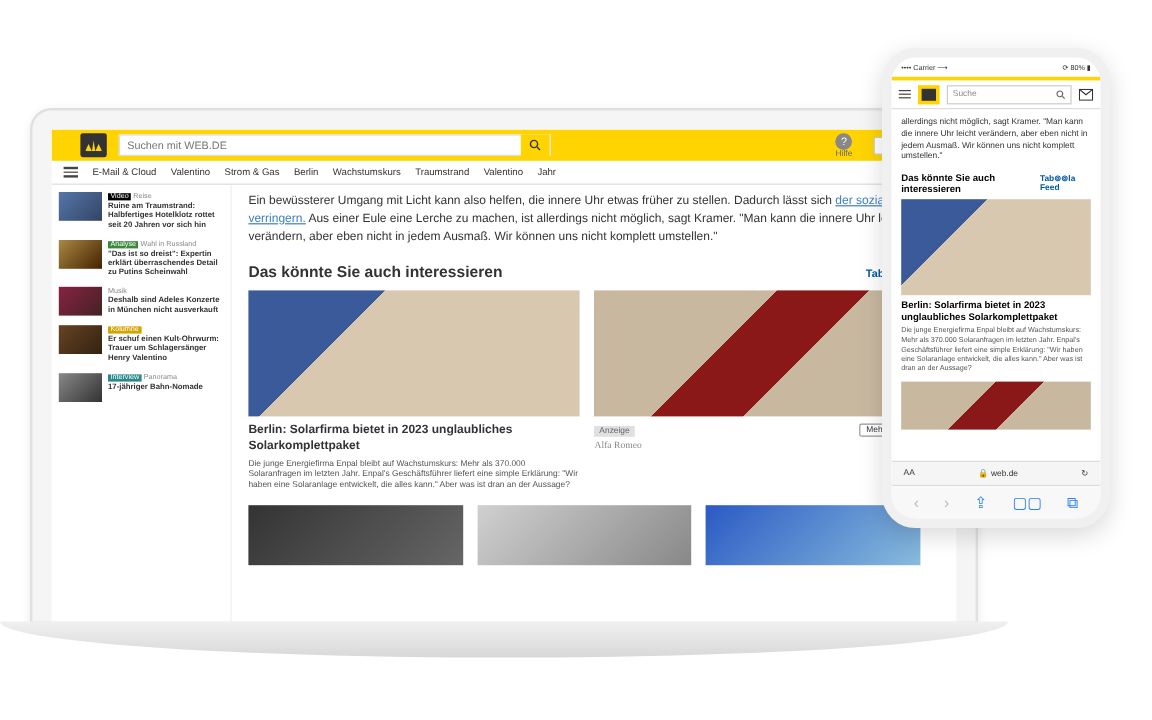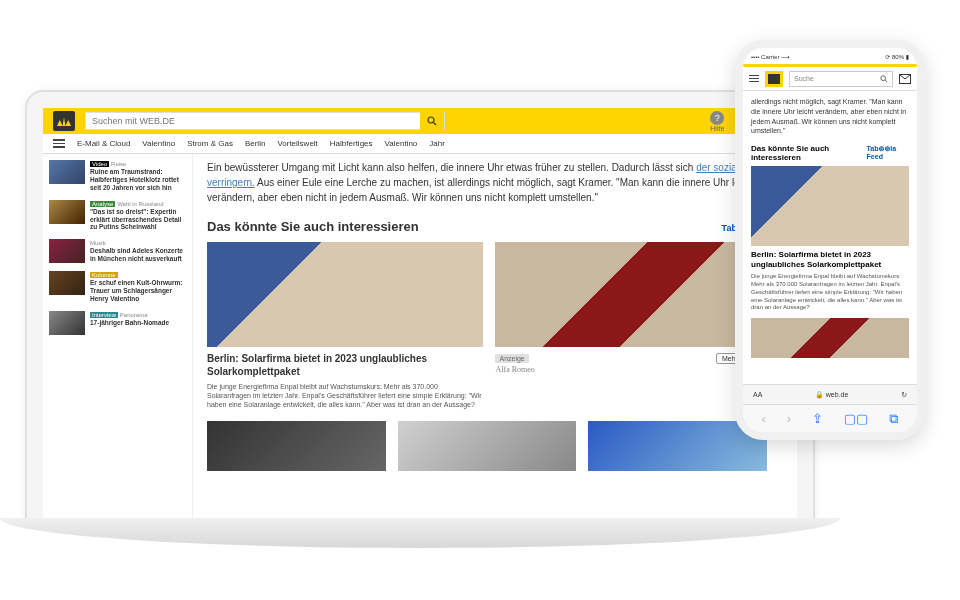--- a/index.html
+++ b/index.html
@@ -42,21 +42,21 @@
   font-size: 9px;
   color: #333;
 }
 
 
 .laptop-top {
   background: #ffd400;
   height: 26px;
   display: flex;
   align-items: center;
-  padding: 0 10px;
+  padding: 0 24px;
   gap: 10px;
 }
 .logo {
   width: 22px; height: 20px;
   background: #333;
   border-radius: 2px;
   position: relative;
   display: flex;
   align-items: center; justify-content: center;
 }
@@ -323,22 +323,22 @@
     <div class="navbar">
       <div class="nav-burger">
           <span></span>
           <span></span>
           <span></span>
         </div>
       <span>E-Mail &amp; Cloud</span>
       <span>Valentino</span>
       <span>Strom &amp; Gas</span>
       <span>Berlin</span>
-      <span>Vorteilswelt</span>
-      <span>Halbfertiges</span>
+      <span>Wachstumskurs</span>
+      <span>Traumstrand</span>
       <span>Valentino</span>
       <span>Jahr</span>
       <span style="margin-left:auto;font-size:7px;color:#888;">amazon.de</span>
     </div>
 
     <div class="laptop-body">
 
       <div class="sidebar">
         <div class="side-item">
           <div class="side-thumb"></div>

